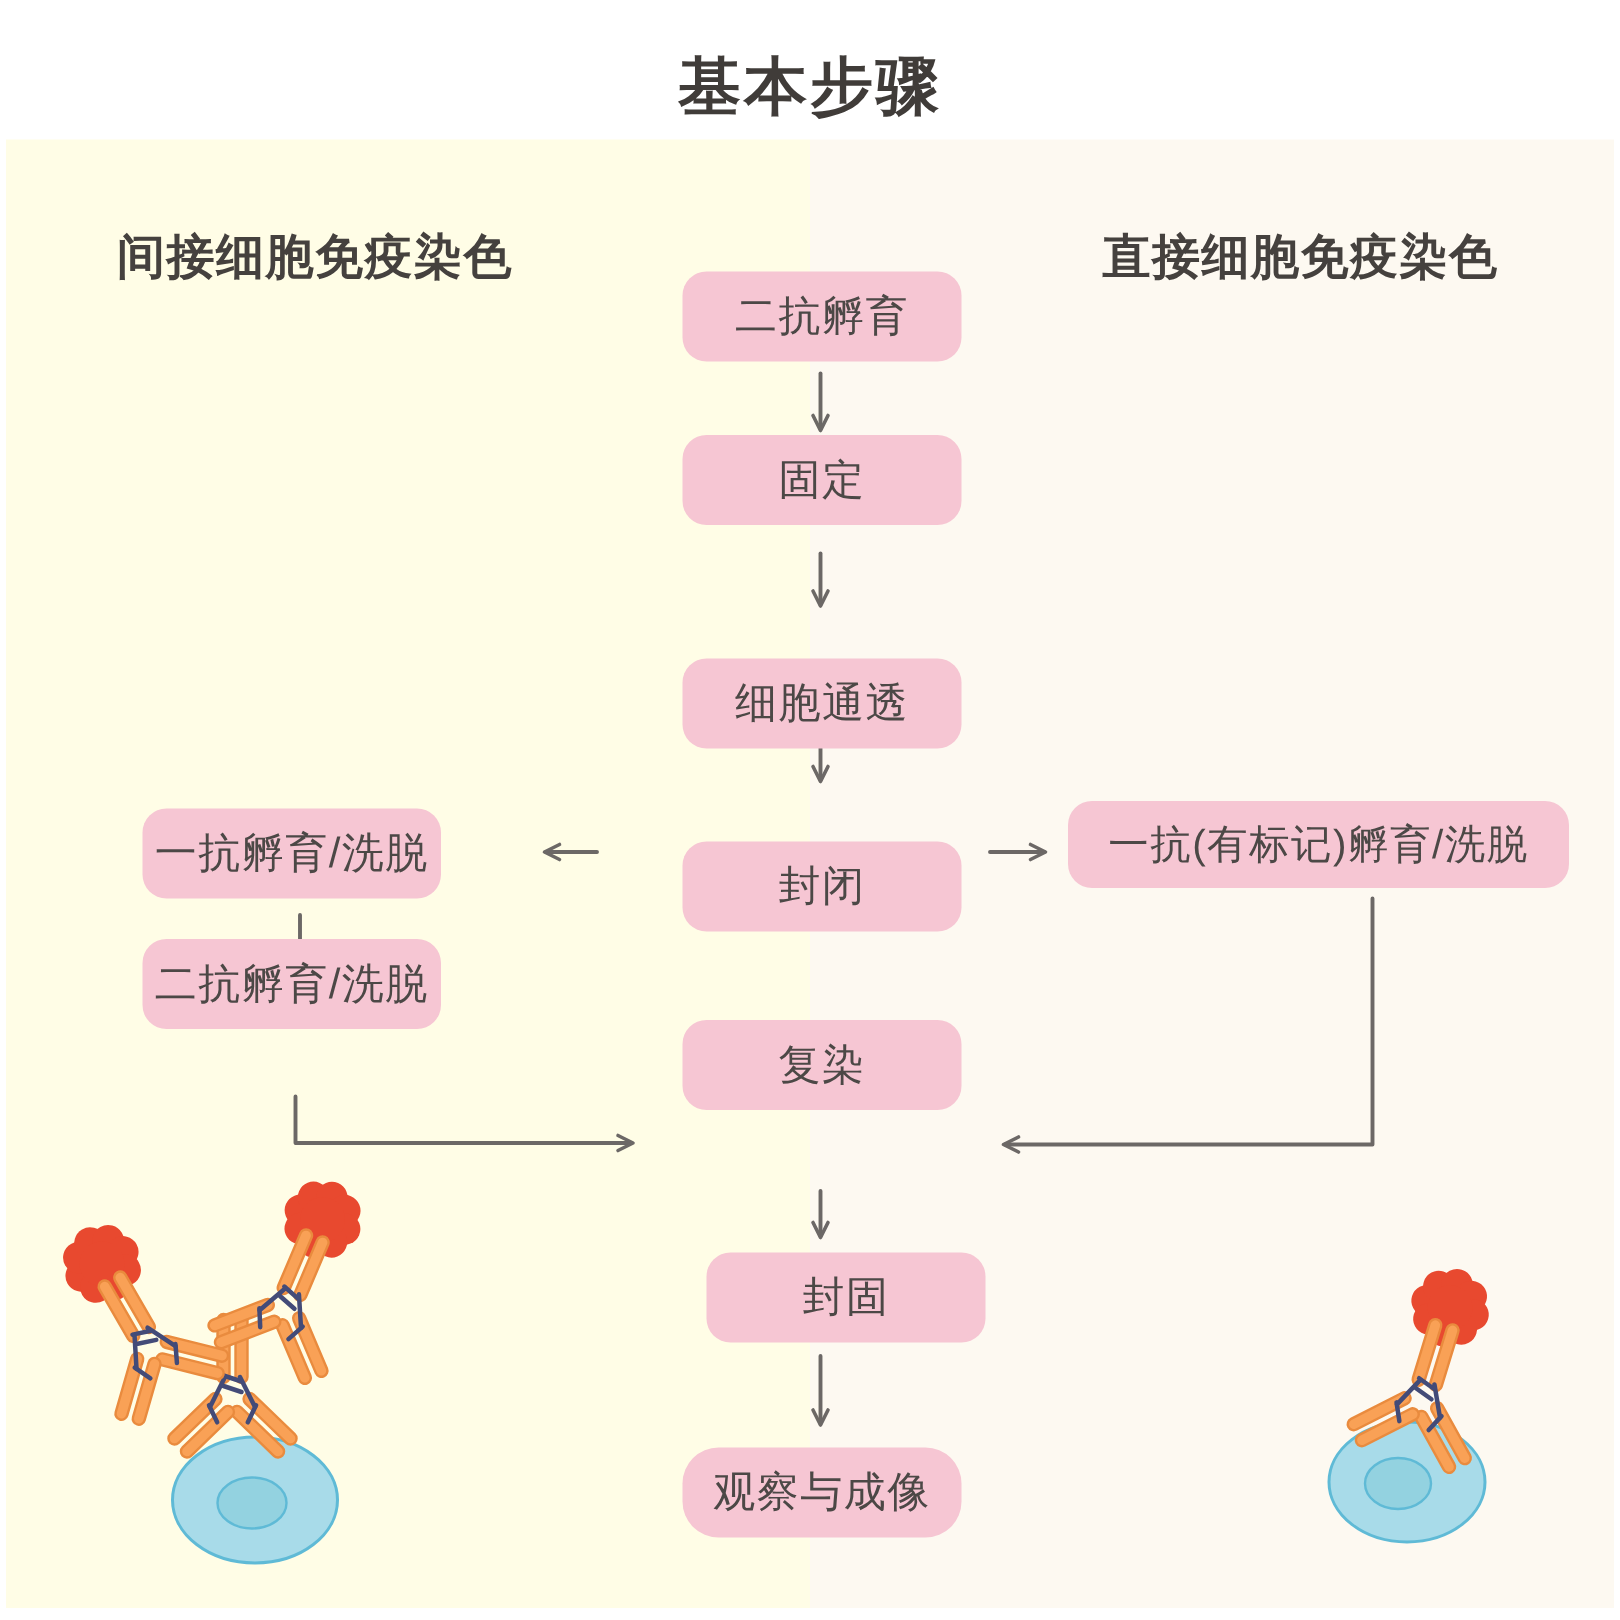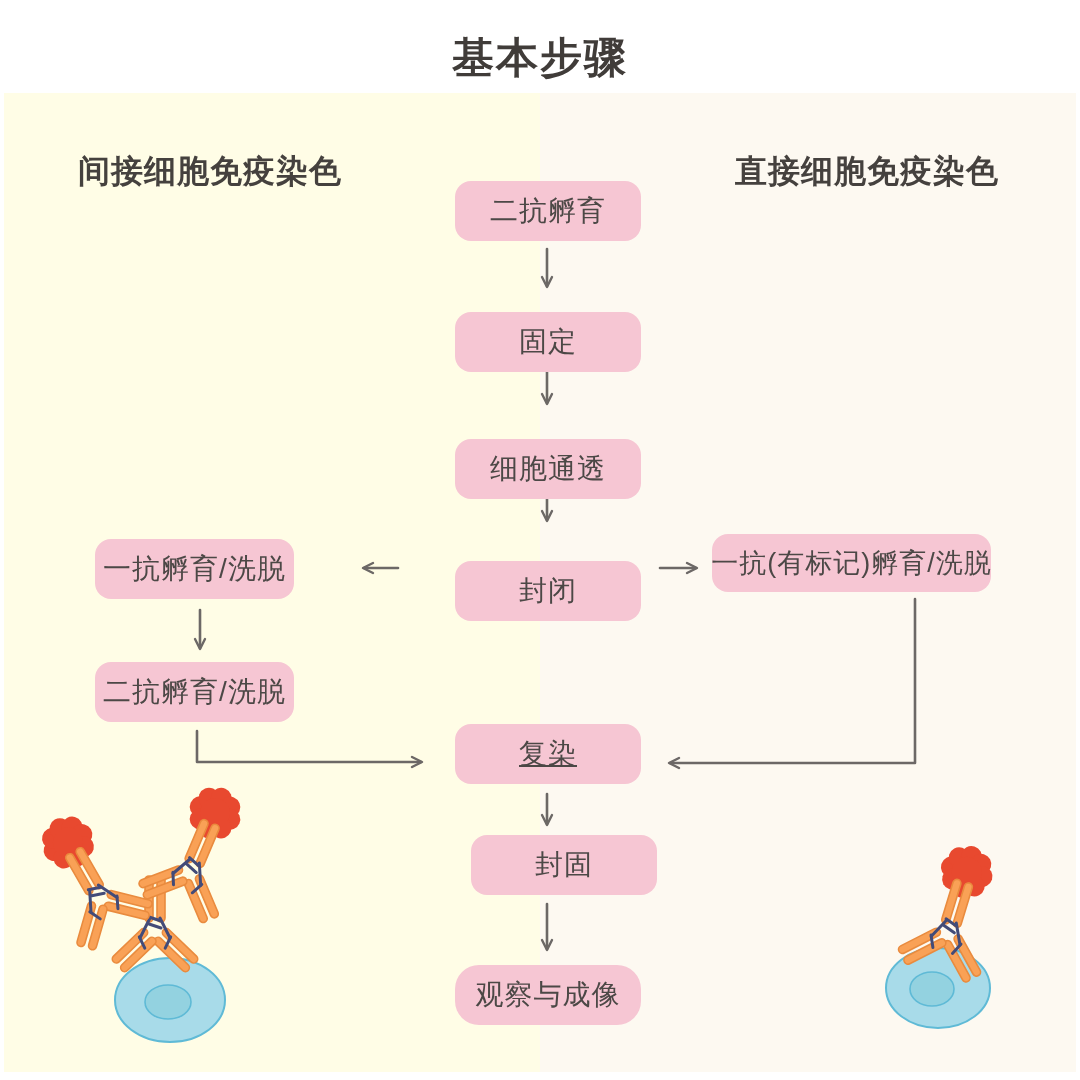--- a/index.html
+++ b/index.html
@@ -21,30 +21,30 @@
   #header-left{left:78px;}
   #header-right{left:735px;font-family:Liberation Mono, monospace;}
   .box{
     position:absolute;background:#F6C6D3;border-radius:16px;
     display:flex;align-items:center;justify-content:center;
     font-size:28px;color:#4C4846;white-space:nowrap;z-index:3;
     letter-spacing:1px;
   }
   .box-main{left:455px;width:186px;height:60px;}
   #box-sample{top:181px;}
-  #box-fix{top:312px;font-family:Liberation Mono, monospace;}
+  #box-fix{top:290px;font-family:Liberation Mono, monospace;}
   #box-perm{top:439px;}
   #box-block{top:533px;margin-top:28px;}
-  #box-counter{top:724px;text-decoration:underline;}
+  #box-counter{top:680px;}
   #box-mount{top:835px;margin-left:16px;}
   #box-image{top:965px;border-radius:24px;}
   #box-primary,#box-secondary{left:95px;width:199px;height:60px;}
   #box-primary{top:539px;}
-  #box-secondary{top:662px;text-align:center;}
-  #box-labeled{left:712px;width:279px;height:58px;top:534px;font-size:27px;}
+  #box-secondary{top:626px;text-align:center;}
+  #box-labeled{left:712px;width:334px;height:58px;top:534px;font-size:27px;}
   svg.overlay{position:absolute;top:0;left:0;z-index:2;}
   .flowline{stroke:#6C6866;stroke-width:2.6;fill:none;stroke-linecap:round;stroke-linejoin:round;}
   .capsule{fill:#F9A156;stroke:#E98B3E;stroke-width:1.6;}
   .navy{stroke:#434B78;stroke-width:3;fill:none;stroke-linecap:round;}
   .cell-body{fill:#A8DBE9;stroke:#5FBAD6;stroke-width:2;}
   .cell-nucleus{fill:#93D2E0;stroke:#5FBAD6;stroke-width:1.6;}
   .fluor{fill:#E8492F;}
 </style>
 </head>
 <body>

